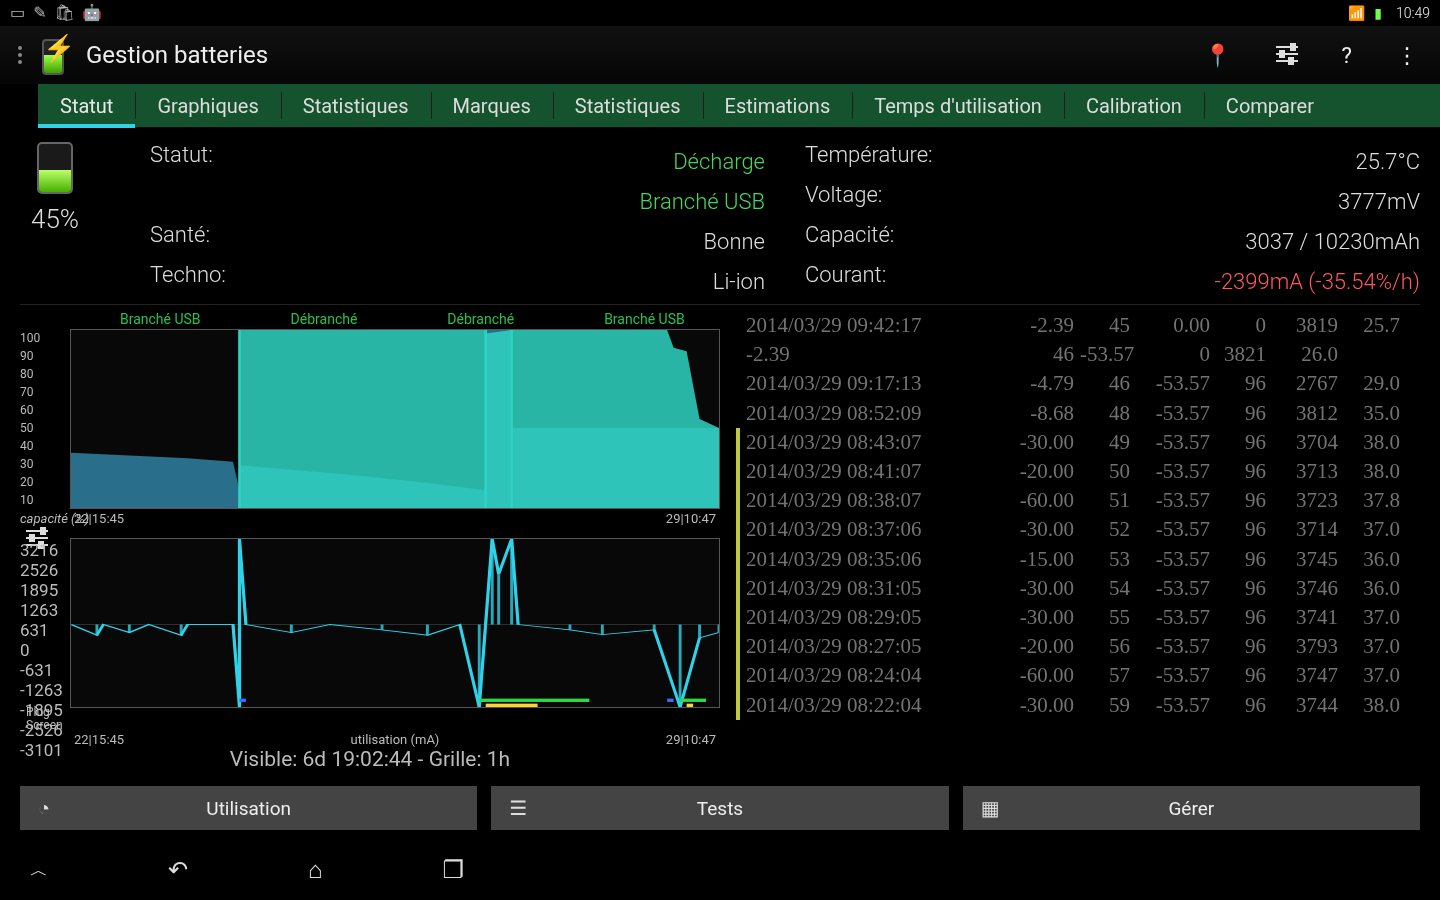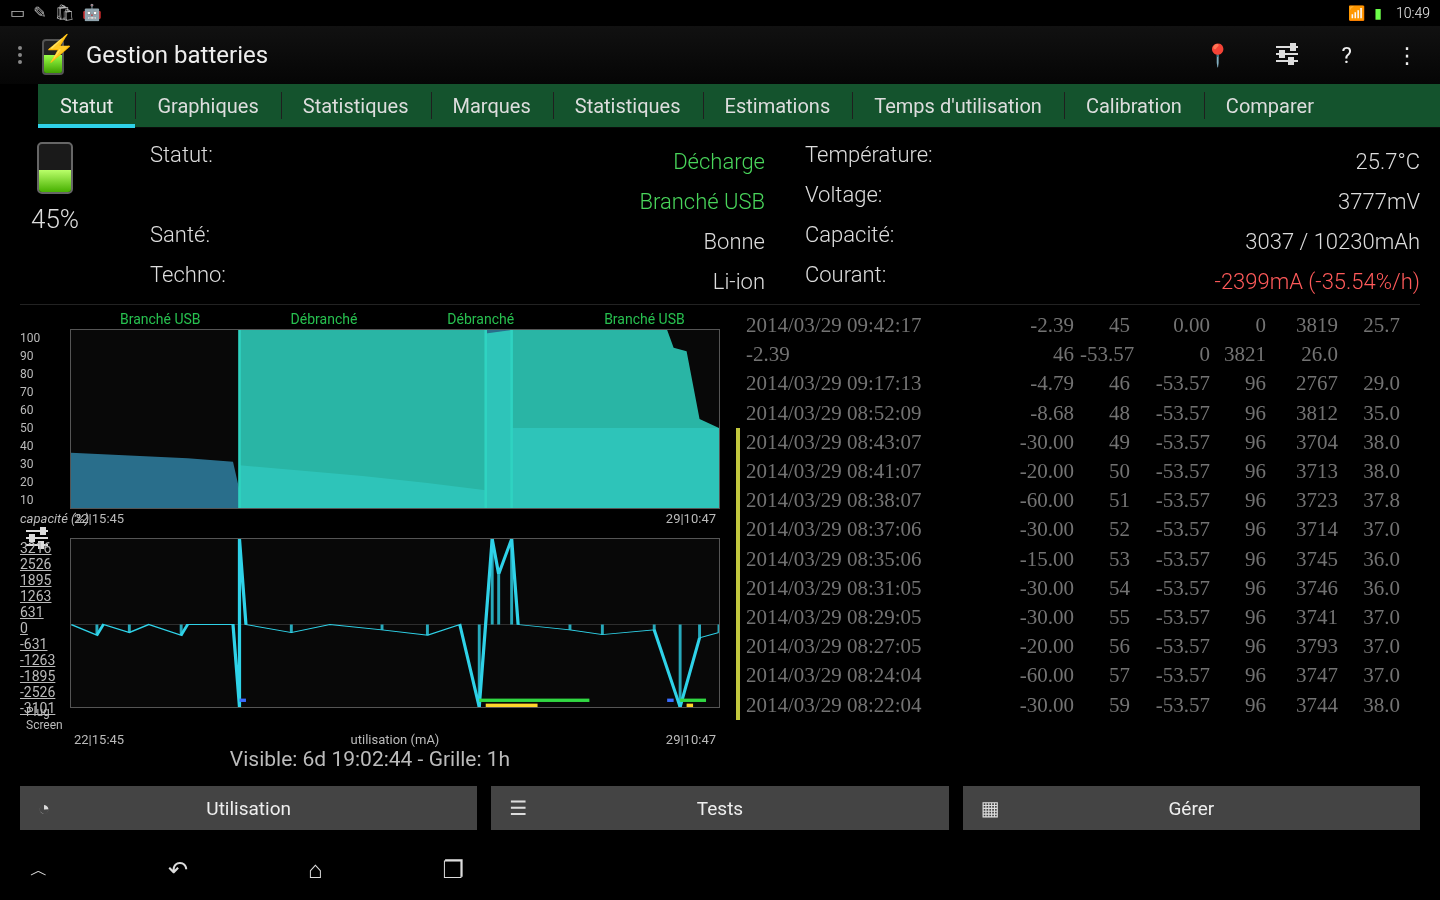--- a/index.html
+++ b/index.html
@@ -226,21 +226,21 @@
       </div>
       <div class="chart1-labels" style="position:relative">
         <span>22|15:45</span>
         <span class="center">capacité (%)</span>
         <span>29|10:47</span>
       </div>
 
       <span class="chart-settings-icon"><span class="sliders"><i></i><b></b><u></u><s></s></span></span>
 
       <div class="chart-row chart2">
-        <div class="yticks" id="y2" style="font-size:14px;text-decoration:underline;">
+        <div class="yticks" id="y2" style="font-size:17px;">
             <span>3216</span>
             <span>2526</span>
             <span>1895</span>
             <span>1263</span>
             <span>631</span>
             <span>0</span>
             <span>-631</span>
             <span>-1263</span>
             <span>-1895</span>
             <span>-2526</span>

